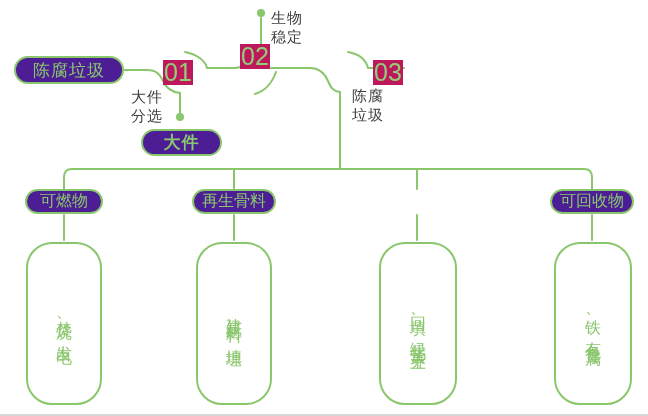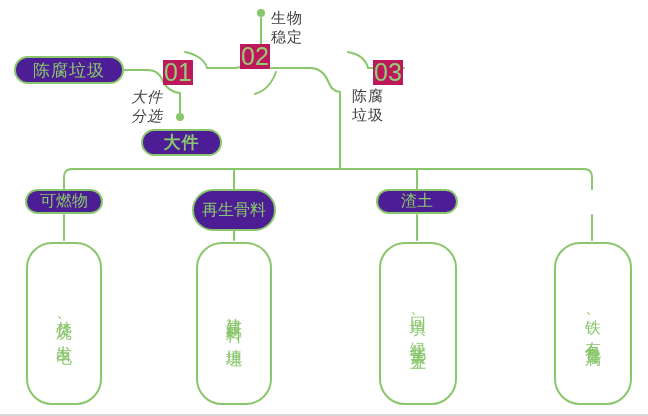--- a/index.html
+++ b/index.html
@@ -102,35 +102,35 @@
 
   <div class="pill" style="left:14px;top:56px;width:110px;height:28px;">
     <span>陈腐垃圾</span>
   </div>
 
   <div class="step-num" style="left:163px;top:60px;">01</div>
   <div class="step-num" style="left:240px;top:44px;">02</div>
   <div class="step-num" style="left:326px;top:60px;margin-left:47px;">03</div>
 
   <div class="dark-label" style="left:271px;top:8px;">生物稳定</div>
-  <div class="dark-label" style="left:131px;top:87px;font-style:italic;">大件分选</div>
+  <div class="dark-label" style="left:131px;top:87px;">大件分选</div>
   <div class="dark-label" style="left:352px;top:86px;">陈腐垃圾</div>
 
   <div class="pill" style="left:141px;top:129px;width:81px;height:27px;font-weight:bold;">
     <span>大件</span>
   </div>
 
   <div class="pill small" style="left:25px;top:189px;width:78px;height:25px;">
     <span>可燃物</span>
   </div>
-  <div class="pill small" style="left:192px;top:189px;width:84px;height:42px;">
+  <div class="pill small" style="left:192px;top:189px;width:84px;height:25px;">
     <span>再生骨料</span>
   </div>
-  <div class="pill small" style="left:376px;top:189px;width:82px;height:25px;">
-    <span>渣土</span>
+  <div class="pill small" style="left:550px;top:189px;width:84px;height:25px;">
+    <span>可回收物</span>
   </div>
 
   <div class="outbox" style="left:26px;top:242px;width:76px;height:163px;">
     <span class="vtext">焚烧、发电</span>
   </div>
   <div class="outbox" style="left:196px;top:242px;width:76px;height:163px;">
     <span class="vtext">建筑材料、填埋</span>
   </div>
   <div class="outbox" style="left:379px;top:242px;width:78px;height:163px;">
     <span class="vtext">回填、绿化营养土</span>

